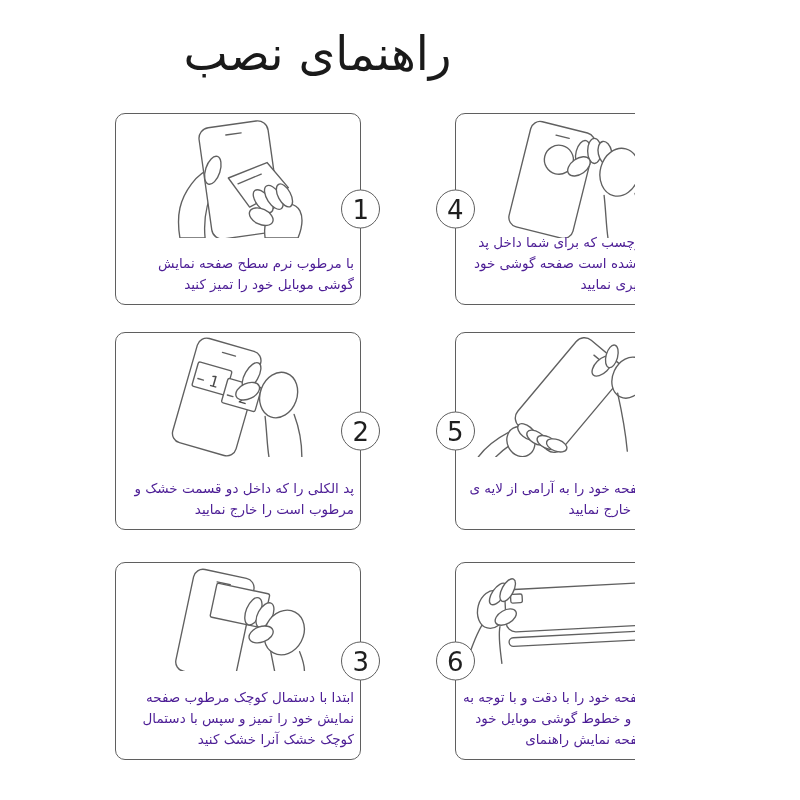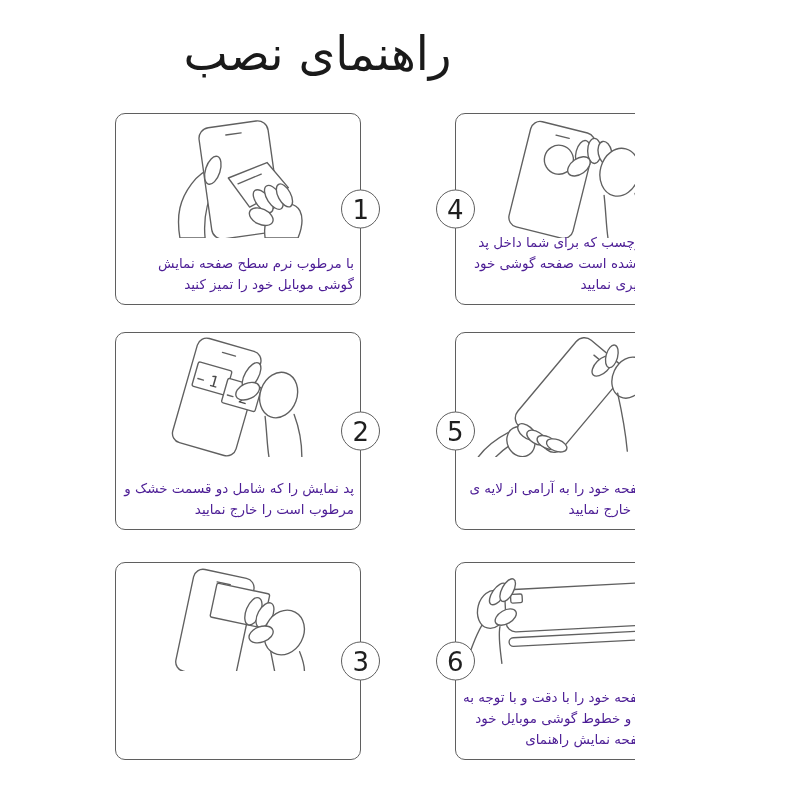--- a/index.html
+++ b/index.html
@@ -78,21 +78,21 @@
       </g>
       <g>
         <ellipse class="f" cx="164" cy="60" rx="19" ry="24" transform="rotate(20 164 60)"></ellipse>
         <ellipse class="f" cx="136" cy="40" rx="7" ry="15" transform="rotate(30 136 40)"></ellipse>
         <ellipse class="f" cx="132" cy="56" rx="8" ry="13" transform="rotate(65 132 56)"></ellipse>
         <path d="M180,80 C186,96 188,110 188,124"></path>
         <path d="M150,82 C152,100 152,112 154,124"></path>
       </g>
     </svg>
     <div class="badge on-right">2</div>
-    <div class="caption">پد نمایش را که شامل دو قسمت خشک و مرطوب است را خارج نمایید</div>
+    <div class="caption">پد الکلی را که داخل دو قسمت خشک و مرطوب است را خارج نمایید</div>
   </div>
 
   <div class="card" id="card-3">
     <svg class="art short" viewBox="0 0 244 108">
       <g transform="translate(98,60) rotate(12)">
         <rect class="f" x="-32" y="-54" width="64" height="108" rx="10"></rect>
         <path d="M-7,-44 L7,-44"></path>
       </g>
       <g transform="translate(124,40) rotate(12)">
         <rect class="f" x="-28" y="-18" width="56" height="36" rx="2"></rect>
@@ -100,20 +100,21 @@
       <g>
         <ellipse class="f" cx="138" cy="46" rx="7.5" ry="15" transform="rotate(22 138 46)"></ellipse>
         <ellipse class="f" cx="150" cy="50" rx="7.5" ry="14" transform="rotate(28 150 50)"></ellipse>
         <ellipse class="f" cx="170" cy="68" rx="20" ry="24" transform="rotate(28 170 68)"></ellipse>
         <ellipse class="f" cx="146" cy="70" rx="8" ry="13" transform="rotate(70 146 70)"></ellipse>
         <path d="M186,88 C190,98 191,103 191,108"></path>
         <path d="M156,88 C158,98 159,103 160,108"></path>
       </g>
     </svg>
     <div class="badge on-right">3</div>
+    <div class="caption">ابتدا با دستمال کوچک مرطوب صفحه نمایش خود را تمیز و سپس با دستمال کوچک خشک آنرا خشک کنید</div>
   </div>
 
   <div class="card" id="card-4">
     <svg class="art" viewBox="0 0 244 124">
       <g transform="translate(96,64) rotate(14)">
         <rect class="f" x="-34" y="-56" width="68" height="112" rx="10"></rect>
         <path d="M-7,-46 L7,-46"></path>
       </g>
       <g transform="translate(96,64) rotate(14)">
         <circle class="f" cx="2" cy="-22" r="15"></circle>

